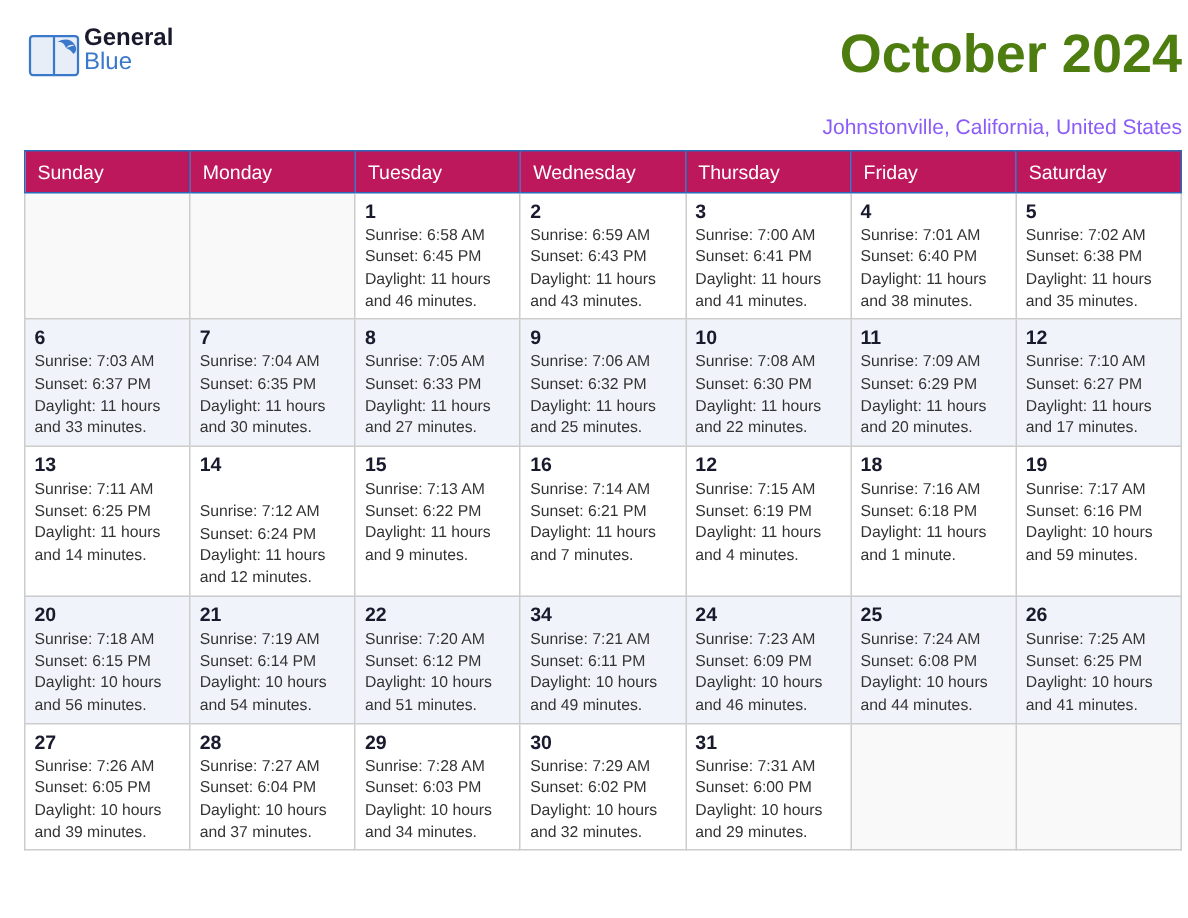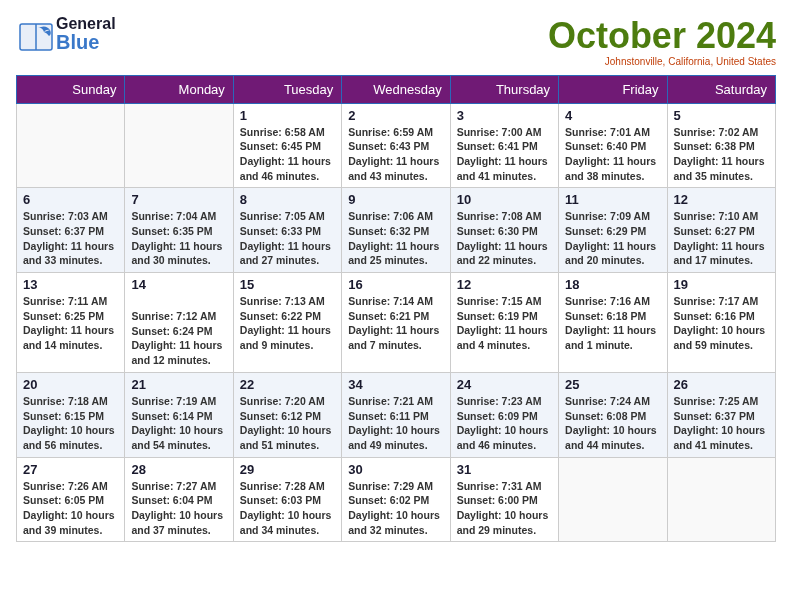--- a/index.html
+++ b/index.html
@@ -5,51 +5,51 @@
     * { box-sizing: border-box; margin: 0; padding: 0; }
     body {
       font-family: Arial, sans-serif;
       background: #fff;
       width: 792px;
       min-height: 612px;
       padding: 0;
     }
     .container {
       width: 792px;
-      padding: 16px 16px 8px 16px;
+      padding: 16px 4px 8px 16px;
     }
     .header {
       display: flex;
       justify-content: space-between;
       align-items: flex-start;
       margin-bottom: 8px;
     }
     .title-block {
       text-align: right;
     }
     .month-title {
       font-size: 36px;
       font-weight: bold;
       color: #4d7c0f;
       line-height: 1.1;
     }
     .location {
-      font-size: 10px;
-      color: #c2410c;
-      margin-top: 0;
+      font-size: 14px;
+      color: #8b5cf6;
+      margin-top: 20px;
     }
     .calendar {
       width: 100%;
       border-collapse: collapse;
       font-size: 11px;
     }
     .calendar th {
-      background-color: #701a75;
+      background-color: #be185d;
       color: #fff;
-      text-align: right;
+      text-align: left;
       padding: 6px 8px;
       font-size: 13px;
       font-weight: normal;
       border: 1px solid #2a68b9;
     }
     .calendar td {
       border: 1px solid #ccc;
       vertical-align: top;
       padding: 4px 6px;
       width: calc(100% / 7);
@@ -63,21 +63,20 @@
       font-size: 13px;
       font-weight: bold;
       color: #1a1a2e;
       display: block;
       margin-bottom: 2px;
     }
     .day-detail {
       color: #333;
       font-size: 10.5px;
       line-height: 1.4;
-      font-weight: bold;
     }
     
     .row-even td { background: #f0f4fa; }
     .row-odd td { background: #fff; }
     .row-odd td.empty { background: #f9f9f9; }
 
     .logo-wrapper {
       display: flex;
       align-items: center;
       gap: 4px;
@@ -91,22 +90,22 @@
       display: flex;
       flex-direction: column;
       line-height: 1;
     }
     .logo-general {
       font-size: 16px;
       font-weight: bold;
       color: #1a1a2e;
     }
     .logo-blue {
-      font-size: 20px;
-      font-weight: bold;
+      font-size: 16px;
+      font-weight: normal;
       color: #3a78c9;
     }
   </style>
 </head>
 <body>
 
 <div class="container">
   <div class="header">
     <div class="logo-wrapper">
       <div class="logo-icon">
@@ -298,21 +297,21 @@
           </td>
           <td>
             <span class="day-num">25</span>
             <div class="day-detail" style="white-space: pre-line;">Sunrise: 7:24 AM
 Sunset: 6:08 PM
 Daylight: 10 hours and 44 minutes.</div>
           </td>
           <td>
             <span class="day-num">26</span>
             <div class="day-detail" style="white-space: pre-line;">Sunrise: 7:25 AM
-Sunset: 6:37 PM
+Sunset: 6:25 PM
 Daylight: 10 hours and 41 minutes.</div>
           </td>
         </tr>
         <tr class="row-odd">
           <td>
             <span class="day-num">27</span>
             <div class="day-detail" style="white-space: pre-line;">Sunrise: 7:26 AM
 Sunset: 6:05 PM
 Daylight: 10 hours and 39 minutes.</div>
           </td>

